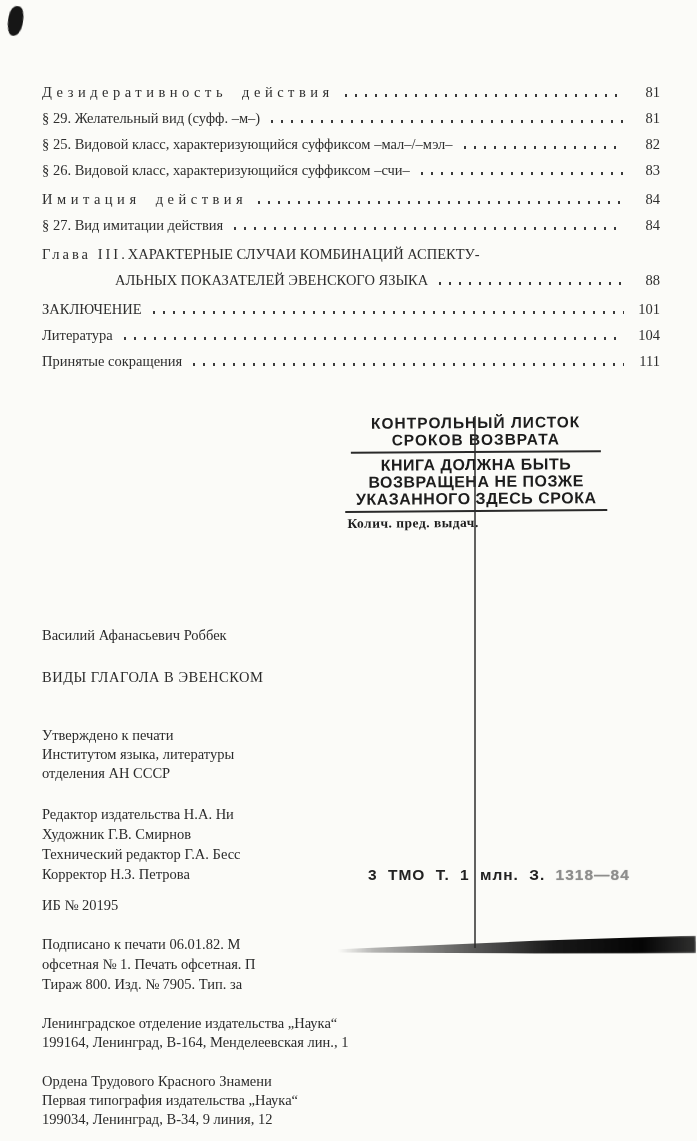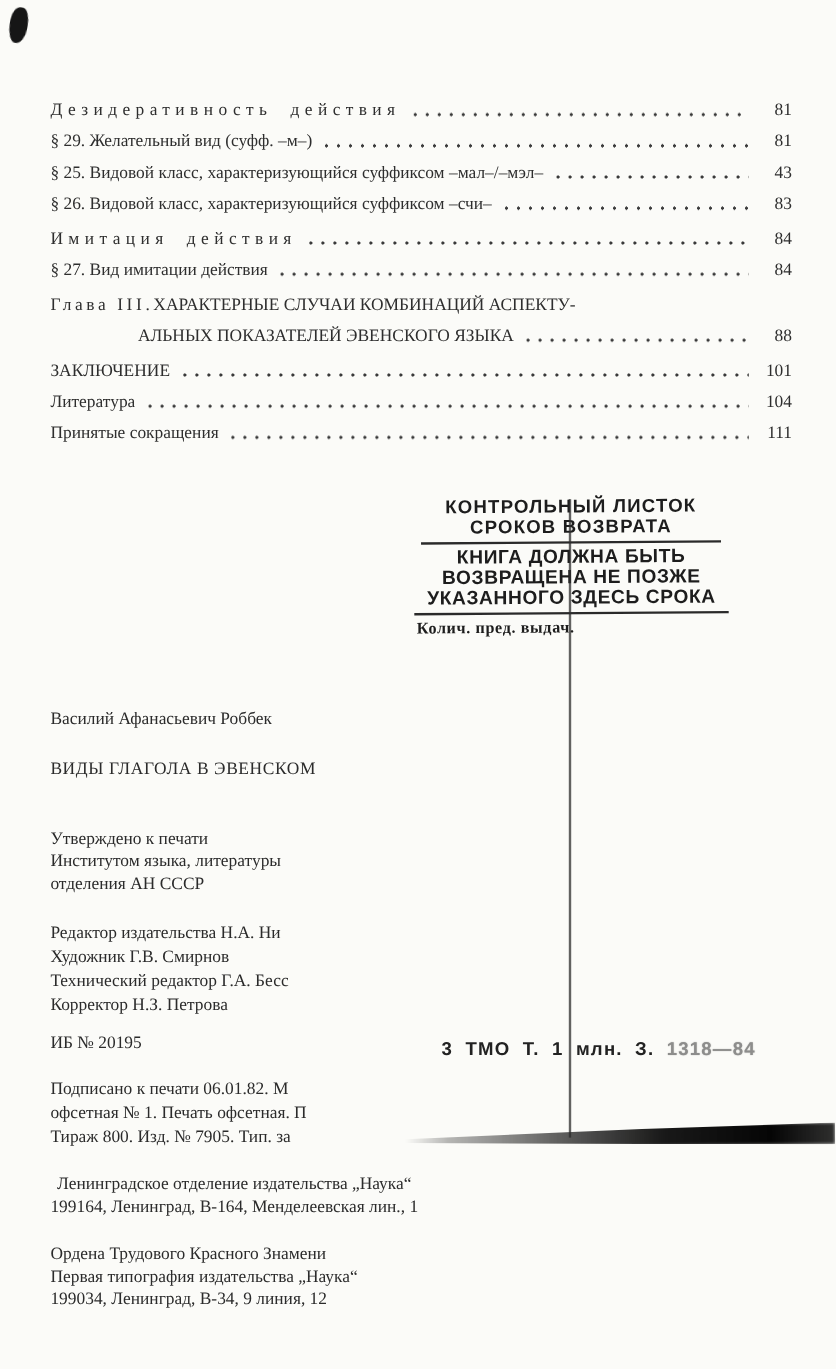--- a/index.html
+++ b/index.html
@@ -63,30 +63,30 @@
   .stamp-count {
     text-align: left; font-family: "Liberation Serif", serif;
     font-size: 13.5px; font-weight: bold; padding: 3px 0 0 2px; letter-spacing: 0.5px;
   }
   .stamp-vline {
     position: absolute; left: 474px; top: 416px; width: 2px; height: 532px;
     background: rgba(45,45,45,0.75);
   }
 
   
-  .col-block { position: absolute; left: 42px; font-size: 14.5px; color: #2b2b2b; }
+  .col-block { position: absolute; left: 42px; font-size: 14.5px; color: #2b2b2b; margin-top: 36px; }
   .lh19 div { line-height: 19px; }
   .lh20 div { line-height: 20px; }
   .author-line { top: 591px; }
   .book-title { top: 633px; letter-spacing: 0.5px; }
   .approval { top: 690px; }
   .staff { top: 768px; }
   .ib-line { top: 861px; }
   .printing { top: 898px; }
-  .publisher { top: 978px; text-align: center; }
+  .publisher { top: 978px; }
   .typography { top: 1036px; }
 
   
   .print-stamp {
     position: absolute; left: 368px; top: 866px;
     font-family: "Liberation Sans", "DejaVu Sans", sans-serif;
     font-weight: bold; font-size: 15.5px; letter-spacing: 1px; word-spacing: 5px;
     color: #222; white-space: nowrap;
   }
   .print-stamp .faded { opacity: 0.5; text-shadow: 0 0 1px #555; }
@@ -120,21 +120,21 @@
 
     <div class="toc-row">
       <span>§ 29. Желательный вид (суфф. –м–)</span>
       <span class="leader"></span>
       <span class="pageno">81</span>
     </div>
 
     <div class="toc-row">
       <span>§ 25. Видовой класс, характеризующийся суффиксом –мал–/–мэл–</span>
       <span class="leader"></span>
-      <span class="pageno">43</span>
+      <span class="pageno">82</span>
     </div>
 
     <div class="toc-row">
       <span>§ 26. Видовой класс, характеризующийся суффиксом –счи–</span>
       <span class="leader"></span>
       <span class="pageno">83</span>
     </div>
 
     <div class="toc-row mt1">
       <span class="spaced">Имитация действия</span>

